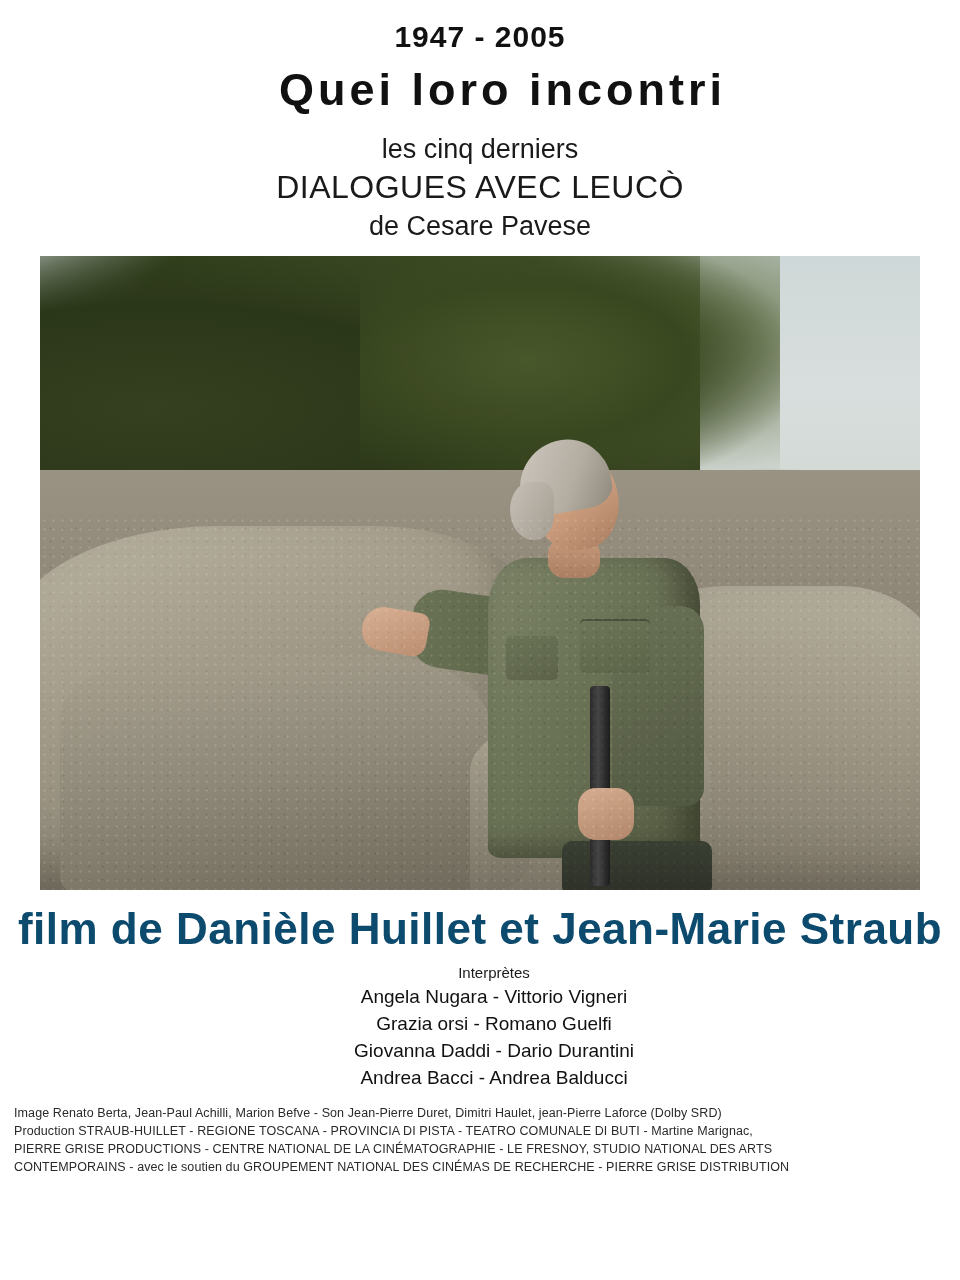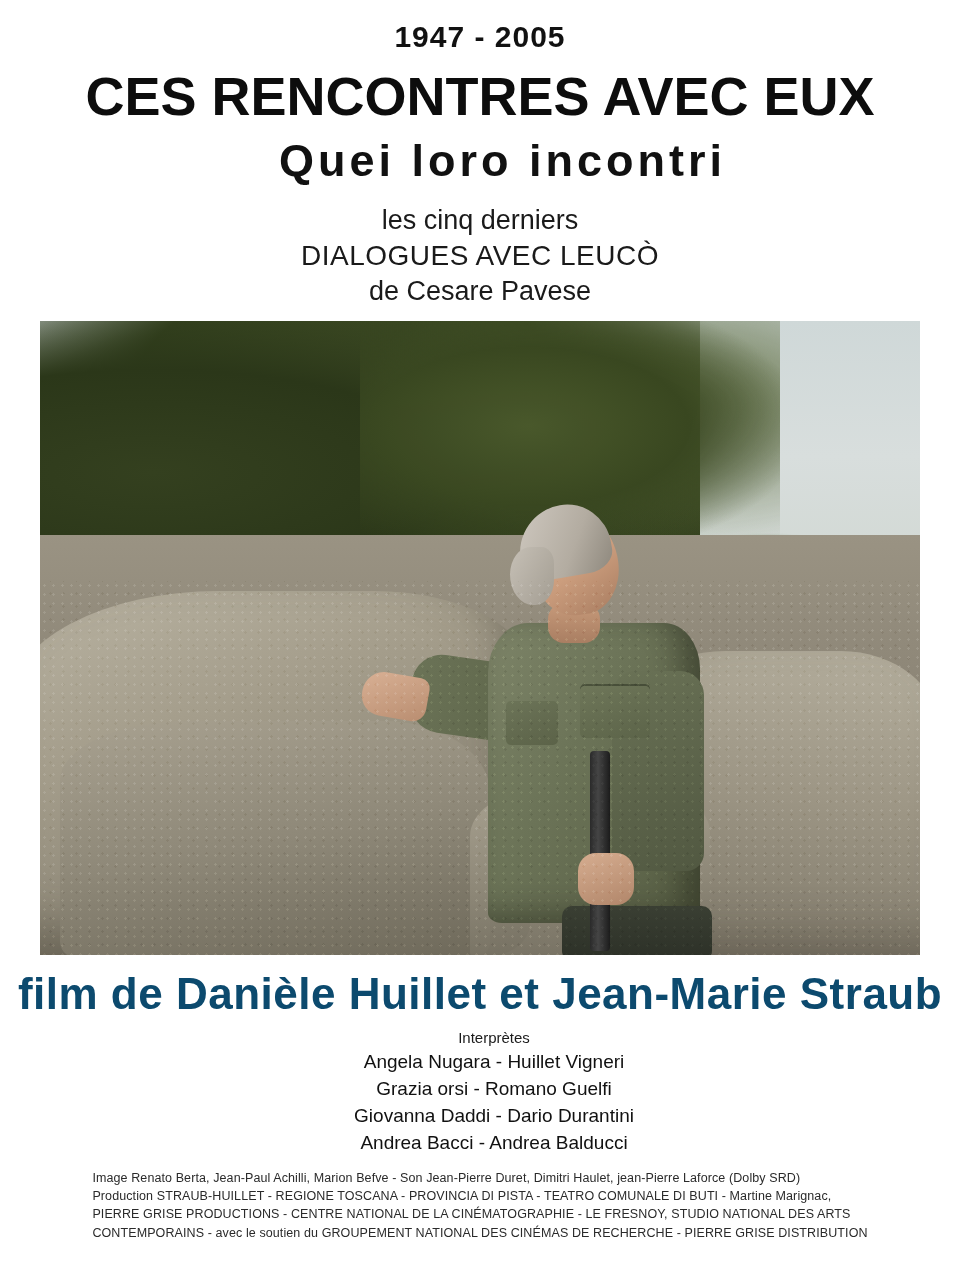--- a/index.html
+++ b/index.html
@@ -15,21 +15,20 @@
     overflow: hidden;
     position: relative;
   }
   .poster {
     width: 960px;
     height: 1280px;
     position: relative;
     background: #ffffff;
     display: flex;
     flex-direction: column;
-    align-items: center;
   }
 
   
   .years {
     text-align: center;
     font-size: 30px;
     font-weight: bold;
     letter-spacing: 1px;
     margin-top: 20px;
     color: #111;
@@ -56,21 +55,21 @@
     text-align: center;
     margin-top: 16px;
     line-height: 1.30;
   }
   .subtitle .l1 {
     font-size: 27px;
     color: #1a1a1a;
     display: block;
   }
   .subtitle .l2 {
-    font-size: 28px;
+    font-size: 32px;
     color: #1a1a1a;
     display: block;
     letter-spacing: 0.5px;
   }
   .subtitle .l3 {
     font-size: 27px;
     color: #1a1a1a;
     display: block;
   }
 
@@ -283,21 +282,20 @@
   }
   .fineprint div { white-space: nowrap; }
 </style>
 </head>
 <body>
 
 <div class="poster">
 
   <div class="years">1947 - 2005</div>
 
-  <div class="title-main">CES RENCONTRES AVEC EUX</div>
 
   <div class="title-it">Quei loro incontri</div>
 
   <div class="subtitle">
     <span class="l1">les cinq derniers</span>
     <span class="l2">DIALOGUES AVEC LEUCÒ</span>
     <span class="l3">de Cesare Pavese</span>
   </div>
 
   <div class="photo-wrap">
@@ -328,21 +326,21 @@
         <div class="hair2"></div>
       </div>
       <div class="speckle"></div>
     </div>
   </div>
 
   <div class="director">film de Danièle Huillet et Jean-Marie Straub</div>
 
   <div class="cast">
     <div class="cast-heading">Interprètes</div>
-    <div class="cast-line">Angela Nugara - Huillet Vigneri</div>
+    <div class="cast-line">Angela Nugara - Vittorio Vigneri</div>
     <div class="cast-line">Grazia orsi - Romano Guelfi</div>
     <div class="cast-line">Giovanna Daddi - Dario Durantini</div>
     <div class="cast-line">Andrea Bacci - Andrea Balducci</div>
   </div>
 
   <div class="fineprint">
     <div>Image Renato Berta, Jean-Paul Achilli, Marion Befve  -   Son Jean-Pierre Duret, Dimitri Haulet, jean-Pierre Laforce (Dolby SRD)</div>
     <div>Production STRAUB-HUILLET - REGIONE TOSCANA - PROVINCIA DI PISTA - TEATRO COMUNALE DI BUTI - Martine Marignac,</div>
     <div>PIERRE GRISE PRODUCTIONS - CENTRE NATIONAL DE LA CINÉMATOGRAPHIE - LE  FRESNOY, STUDIO NATIONAL DES ARTS</div>
     <div>CONTEMPORAINS -  avec le soutien du GROUPEMENT NATIONAL DES CINÉMAS DE RECHERCHE - PIERRE GRISE DISTRIBUTION</div>

